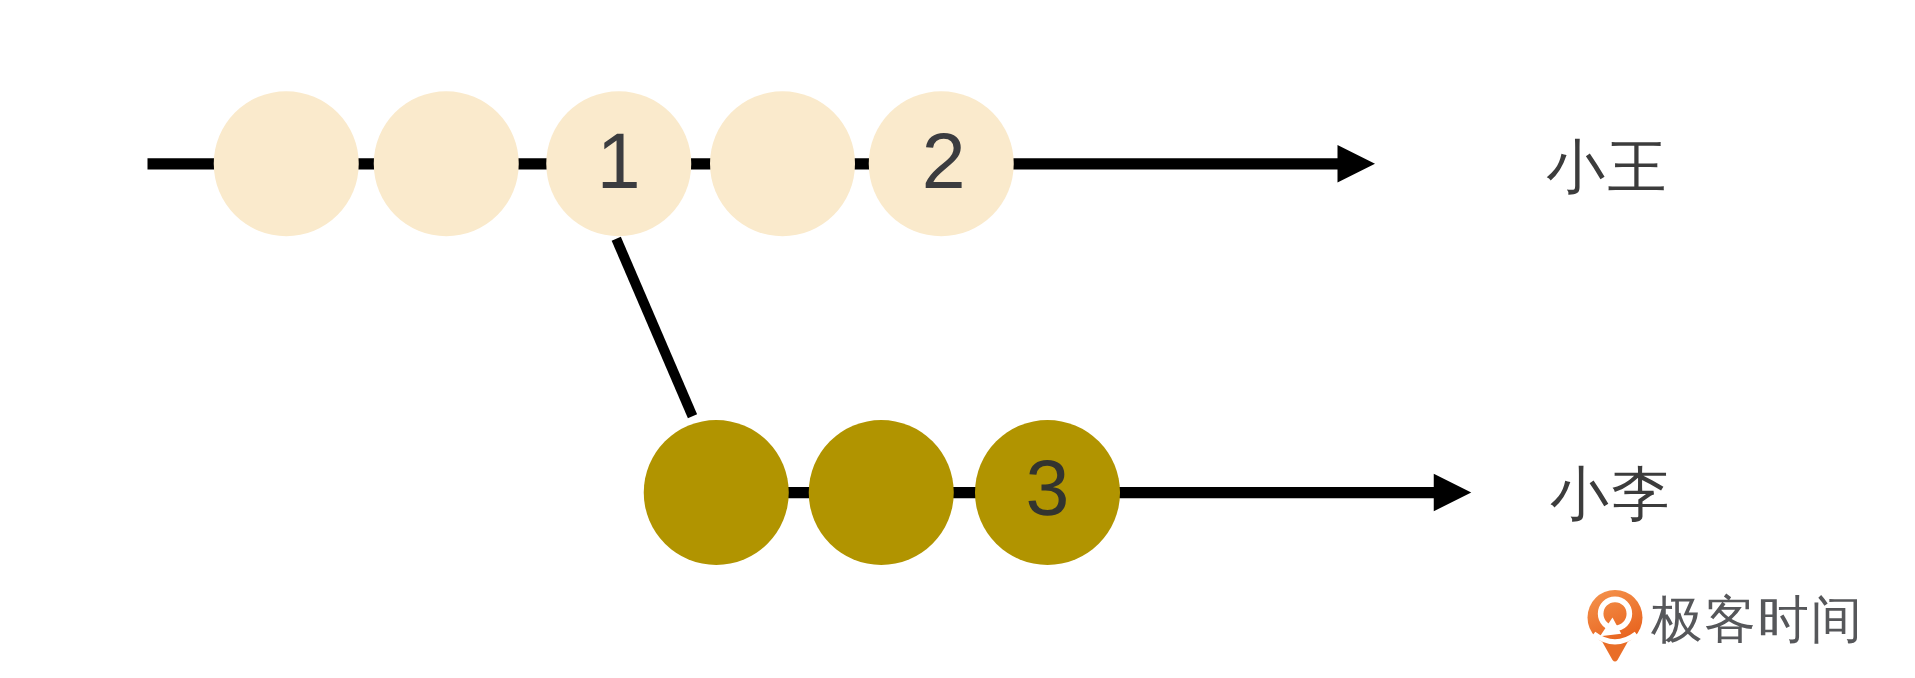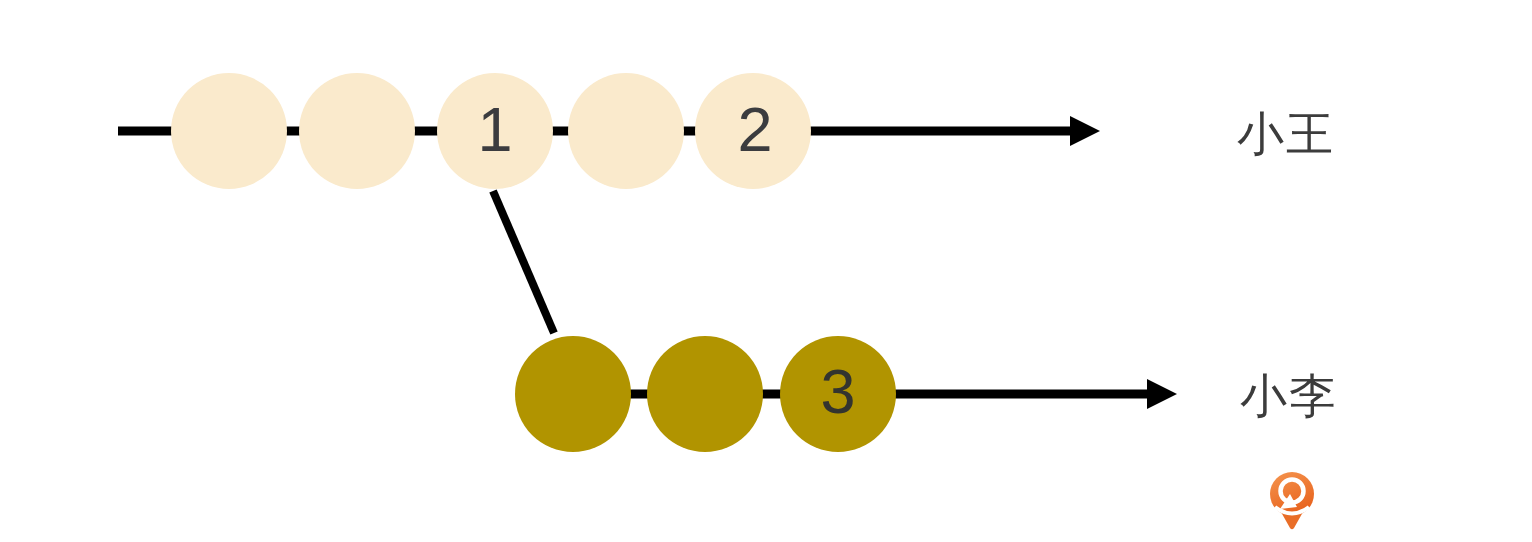--- a/index.html
+++ b/index.html
@@ -92,14 +92,15 @@
   <div class="node-num" style="left:626px; top:131px"></div>
   <div class="node-num" style="left:755px; top:131px">2</div>
 
   <div class="node-num on-dark" style="left:573px; top:394px"></div>
   <div class="node-num on-dark" style="left:705px; top:394px"></div>
   <div class="node-num on-dark" style="left:838px; top:393px">3</div>
 
   <div class="branch-label" style="left:1286px; top:133px">小王</div>
   <div class="branch-label" style="left:1289px; top:395px">小李</div>
 
+  <div class="logo-text">极客时间</div>
 
 </div>
 
 </body></html>

